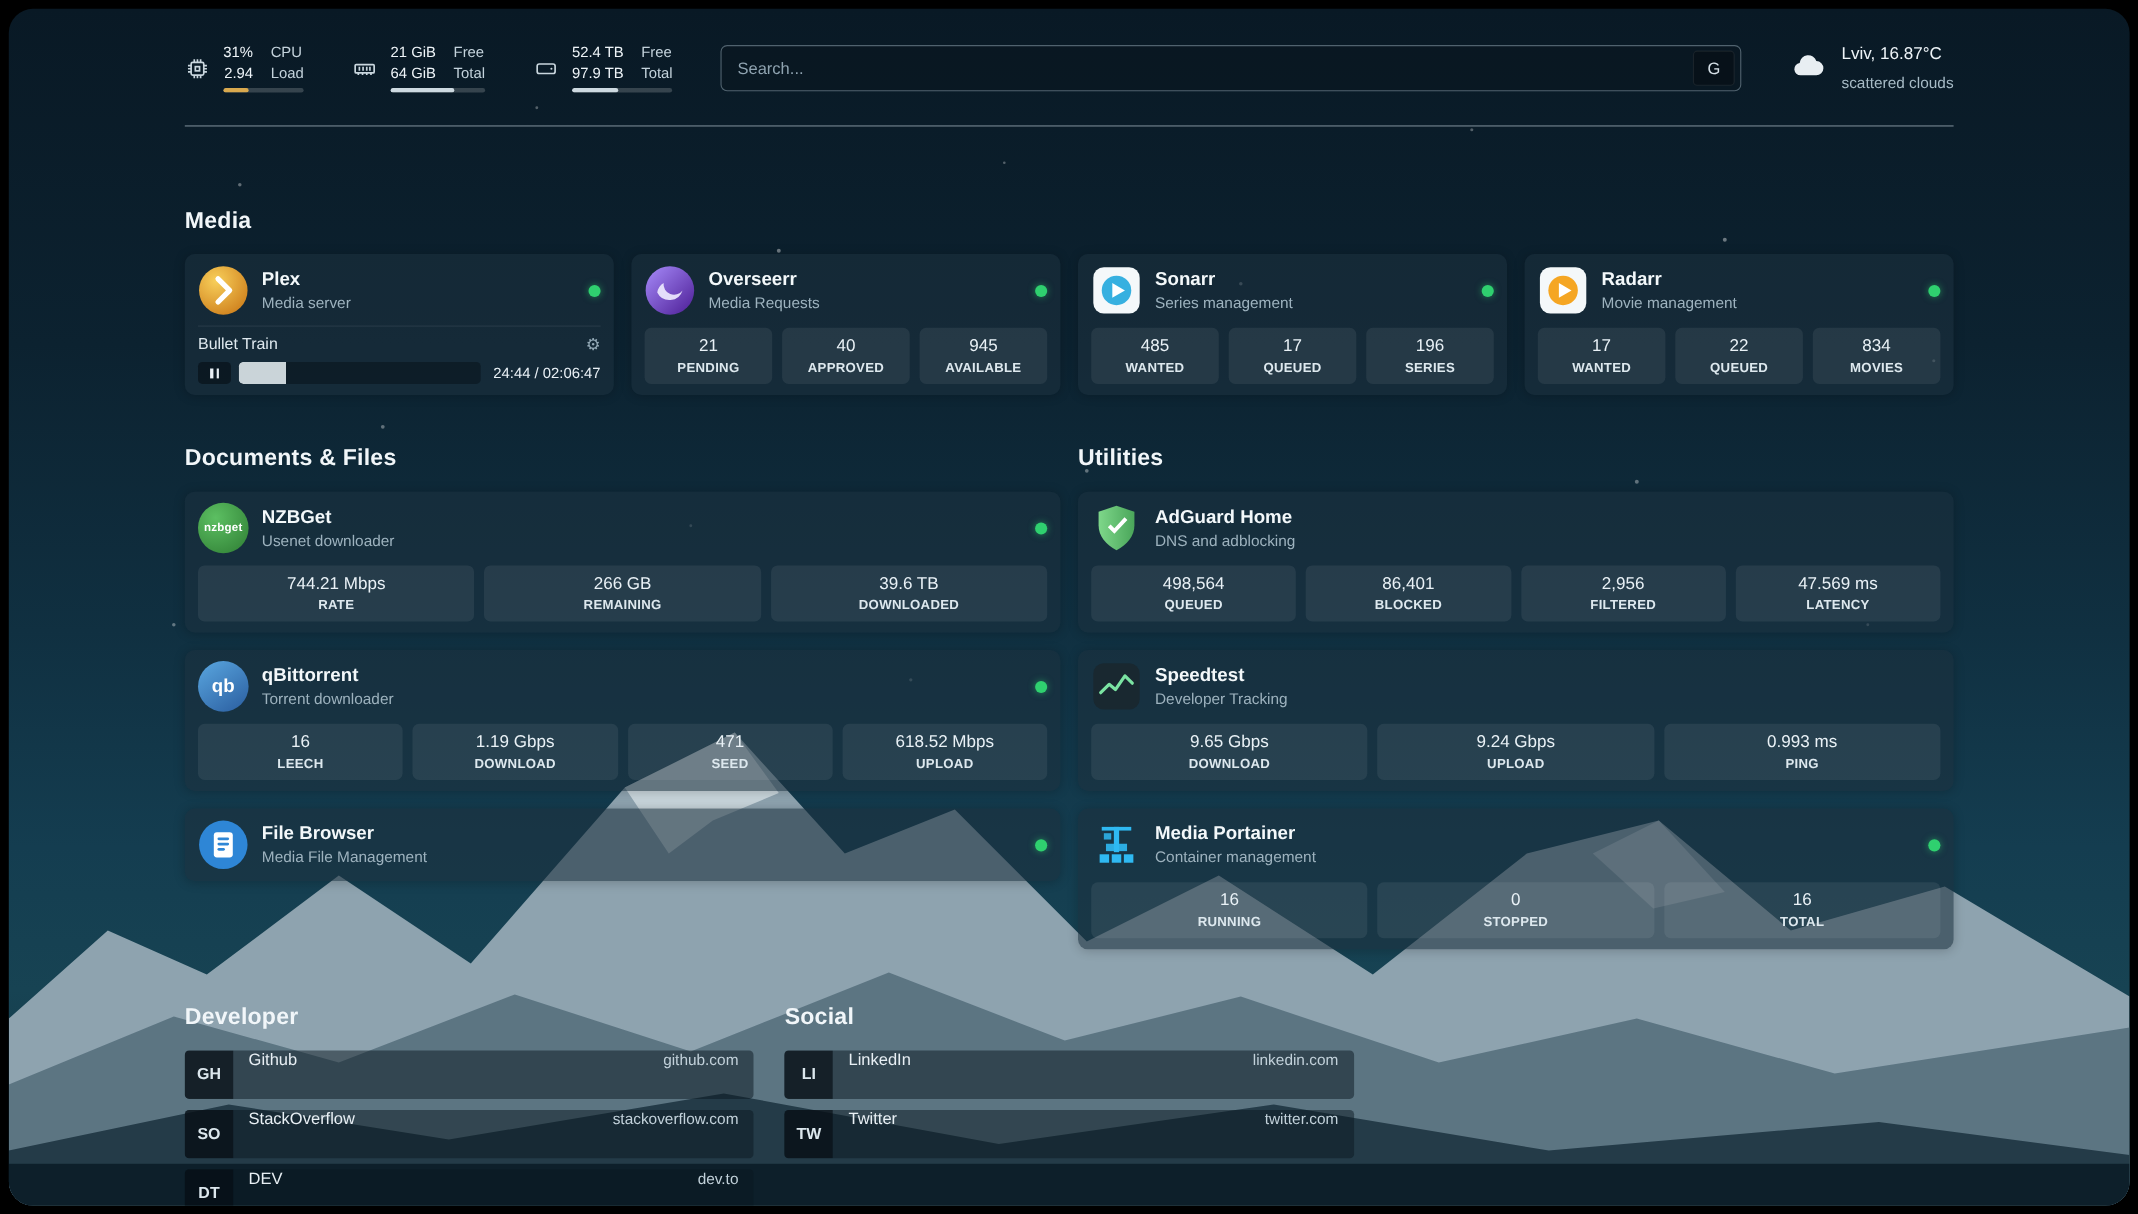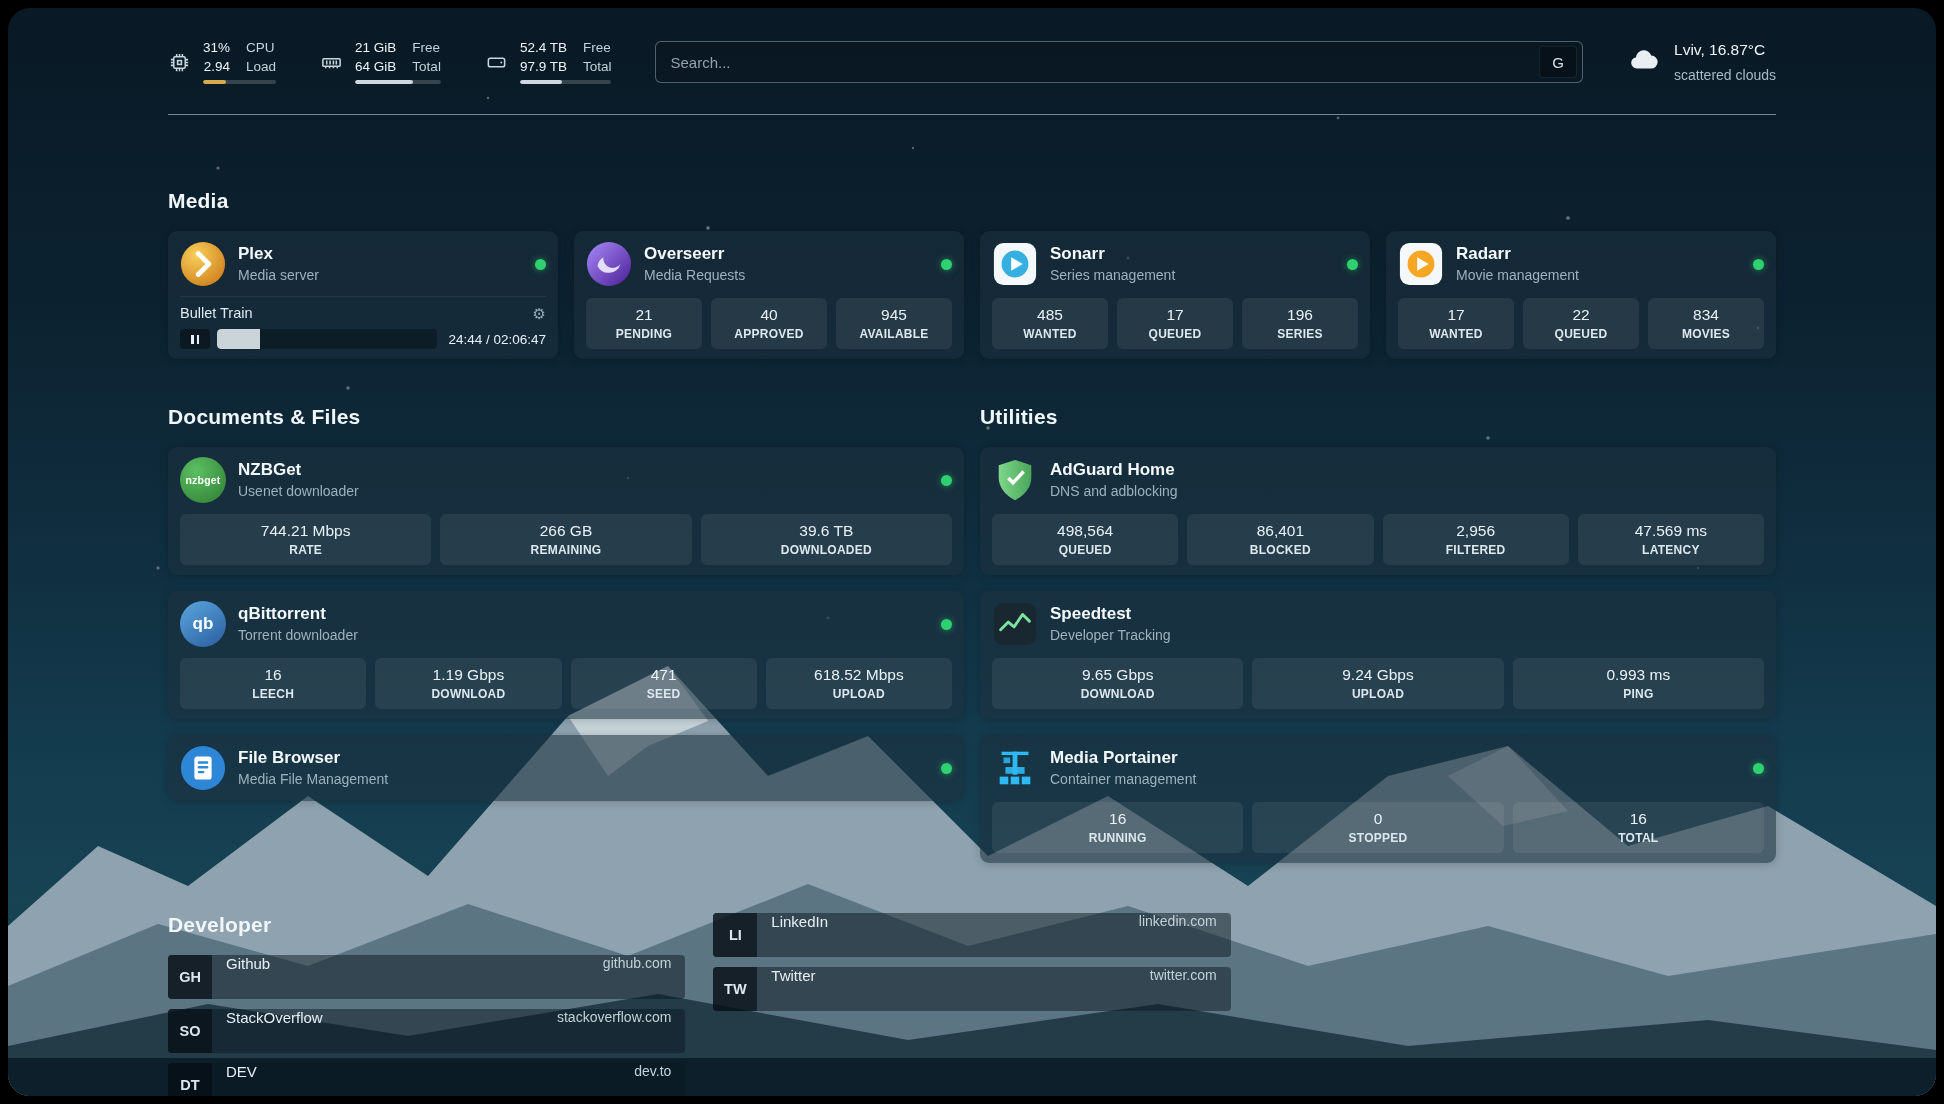--- a/index.html
+++ b/index.html
@@ -564,20 +564,21 @@
           <span class="bm-url">stackoverflow.com</span>
         </div>
         <div class="bm-row">
           <span class="bm-abbr">DT</span>
           <span class="bm-name">DEV</span>
           <span class="bm-url">dev.to</span>
         </div>
       </div>
 
       <div class="bm-col">
+        <h2 class="section-title">Social</h2>
         <div class="bm-row">
           <span class="bm-abbr">LI</span>
           <span class="bm-name">LinkedIn</span>
           <span class="bm-url">linkedin.com</span>
         </div>
         <div class="bm-row">
           <span class="bm-abbr">TW</span>
           <span class="bm-name">Twitter</span>
           <span class="bm-url">twitter.com</span>
         </div>

